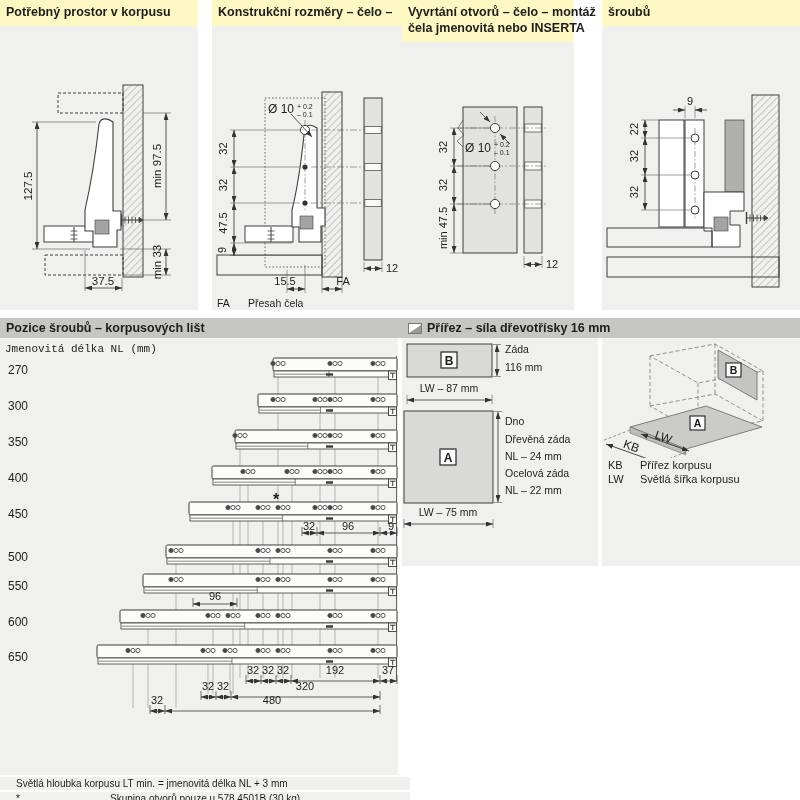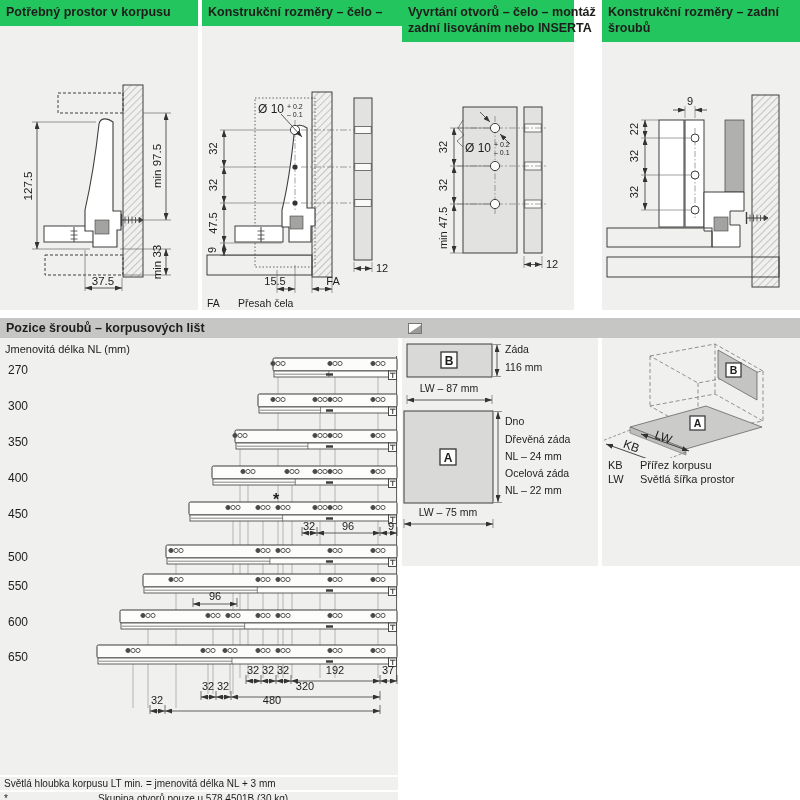--- a/index.html
+++ b/index.html
@@ -1,32 +1,32 @@
 <!DOCTYPE html>
 <html><head>
 <meta charset="utf-8">
 <style>
   html,body{margin:0;padding:0;}
   body{width:800px;height:800px;position:relative;background:#ffffff;
        font-family:"Liberation Sans",sans-serif;overflow:hidden;color:#1d1d1b;}
   .abs{position:absolute;}
   .panel{background:#f0f0ef;}
-  .ptitle{background:#22c55e;font-weight:bold;font-size:12.5px;line-height:16px;
+  .ptitle{background:#fef9c3;font-weight:bold;font-size:12.5px;line-height:16px;
           padding:4px 6px 6px 6px;color:#1d1d1b;}
   .ptitle div{white-space:nowrap;}
   .stitle{background:#c6c6c5;font-weight:bold;font-size:12.5px;height:20px;
           display:flex;align-items:center;gap:5px;padding:0 6px;white-space:nowrap;}
   .content{background:#f0f0ef;}
   .sub{font-size:11px;padding:3px 0 0 5px;}
   svg{display:block;}
   svg text{font-family:"Liberation Sans",sans-serif;fill:#1d1d1b;}
   .legend{font-size:11px;}
   .legend-row{display:flex;height:14px;line-height:14px;padding-left:6px;}
   .legend-row .lk{width:32px;}
-  .frow{background:#f0f0ef;font-size:10px;line-height:13px;height:13px;padding-left:4px;
+  .frow{background:#f0f0ef;font-size:10px;line-height:13px;height:13px;padding-left:16px;
         white-space:nowrap;}
   .frow .star{display:inline-block;width:94px;}
 </style>
 </head>
 <body>
 
 <svg class="abs" width="0" height="0" aria-hidden="true">
   <defs>
     <pattern id="hatch" width="5" height="5" patternUnits="userSpaceOnUse" patternTransform="rotate(45)">
       <line x1="0" y1="0" x2="0" y2="5" stroke="#a0a09f" stroke-width="1.1"></line>
@@ -80,21 +80,21 @@
       <line x1="166" y1="189" x2="166" y2="215" marker-start="url(#arr)" marker-end="url(#arr)"></line>
       <line x1="85" y1="228" x2="122" y2="228" marker-start="url(#arr)" marker-end="url(#arr)"></line>
     </g>
     <text transform="rotate(-90 32 126)" x="32" y="126" font-size="11.5" text-anchor="middle">127.5</text>
     <text transform="rotate(-90 161 106)" x="161" y="106" font-size="11.5" text-anchor="middle">min 97.5</text>
     <text transform="rotate(-90 161 202)" x="161" y="202" font-size="11.5" text-anchor="middle">min 33</text>
     <text x="103" y="225" font-size="11.5" text-anchor="middle">37.5</text>
   </svg>
 </div>
 
-<div class="abs panel" style="left:202px;top:0;width:204px;height:310px;">
+<div class="abs panel" style="left:212px;top:0;width:204px;height:310px;">
   <div class="ptitle">
     <div>Konstrukční rozměry – čelo –</div>
   </div>
   <svg class="abs" style="left:0;top:60px;" width="196" height="250" viewBox="0 0 196 250">
     <g stroke="#3f3f3e" fill="none" stroke-width="1">
       <rect x="53" y="38" width="60" height="169" stroke-dasharray="1.5 2" stroke-width="0.8"></rect>
       <rect x="110" y="32" width="20" height="185" fill="url(#hatch)"></rect>
       <rect x="152" y="38" width="18" height="162" fill="#e2e2e0"></rect>
       <rect x="152.8" y="66.5" width="16.4" height="7" fill="#fafaf9" stroke-width="0.7"></rect>
       <rect x="152.8" y="103.5" width="16.4" height="7" fill="#fafaf9" stroke-width="0.7"></rect>
@@ -153,21 +153,21 @@
     <text x="131" y="225" font-size="11" text-anchor="middle">FA</text>
     <text x="174" y="212" font-size="11">12</text>
     <text x="5" y="247" font-size="10.5">FA</text>
     <text x="36" y="247" font-size="10.5">Přesah čela</text>
   </svg>
 </div>
 
 <div class="abs panel" style="left:402px;top:0;width:172px;height:310px;">
   <div class="ptitle">
     <div>Vyvrtání otvorů – čelo – montáž</div>
-    <div>zadní lisováním nebo INSERTA</div>
+    <div>čela jmenovitá nebo INSERTA</div>
   </div>
   <svg class="abs" style="left:0;top:60px;" width="196" height="250" viewBox="0 0 196 250">
     <g stroke="#3f3f3e" fill="none" stroke-width="1">
       <rect x="61" y="47" width="54" height="146" fill="#e2e2e0"></rect>
       <rect x="122" y="47" width="18" height="146" fill="#e2e2e0"></rect>
       <rect x="122.8" y="64" width="16.4" height="8" fill="#fafaf9" stroke-width="0.7"></rect>
       <rect x="122.8" y="102" width="16.4" height="8" fill="#fafaf9" stroke-width="0.7"></rect>
       <rect x="122.8" y="140" width="16.4" height="8" fill="#fafaf9" stroke-width="0.7"></rect>
     </g>
     <g>
@@ -201,21 +201,20 @@
     <text x="92" y="95" font-size="7">– 0.1</text>
     <text transform="rotate(-90 45 87)" x="45" y="87" font-size="11" text-anchor="middle">32</text>
     <text transform="rotate(-90 45 125)" x="45" y="125" font-size="11" text-anchor="middle">32</text>
     <text transform="rotate(-90 45 168)" x="45" y="168" font-size="11" text-anchor="middle">min 47.5</text>
     <text x="144" y="208" font-size="11">12</text>
   </svg>
 </div>
 
 <div class="abs panel" style="left:602px;top:0;width:198px;height:310px;">
   <div class="ptitle">
-    <div>Konstrukční rozměry – zadní</div>
     <div>šroubů</div>
   </div>
   <svg class="abs" style="left:0;top:60px;" width="198" height="250" viewBox="0 0 198 250">
     <g stroke="#3f3f3e" fill="none" stroke-width="1">
       <rect x="150" y="35" width="27" height="192" fill="url(#hatch)"></rect>
       <rect x="57" y="60" width="25" height="107" fill="#ffffff"></rect>
       <rect x="83" y="60" width="19" height="107" fill="#ffffff"></rect>
       <rect x="123" y="60" width="19" height="72" fill="#b0b0af" stroke-width="0.7"></rect>
       <path d="M102,132 L102,171 L110,171 L110,187 L138,187 L138,165 L128,165 L128,151 L142,151 L142,132 Z" fill="#ffffff"></path>
       <rect x="112" y="157" width="14" height="14" fill="#a3a3a2" stroke-width="0.6"></rect>
@@ -570,29 +569,30 @@
       <line x1="150" y1="705" x2="150" y2="714" stroke="#3b3b3a" stroke-width="0.7"></line>
       <line x1="165" y1="705" x2="165" y2="714" stroke="#3b3b3a" stroke-width="0.7"></line>
       <line x1="380" y1="705" x2="380" y2="714" stroke="#3b3b3a" stroke-width="0.7"></line>
       <line x1="150" y1="711" x2="165" y2="711" stroke="#3b3b3a" stroke-width="0.8" marker-start="url(#arr)" marker-end="url(#arr)"></line>
       <line x1="165" y1="711" x2="380" y2="711" stroke="#3b3b3a" stroke-width="0.8" marker-start="url(#arr)" marker-end="url(#arr)"></line>
       <text x="157" y="704" font-size="11" text-anchor="middle" fill="#1d1d1b">32</text>
       <text x="272" y="704" font-size="11" text-anchor="middle" fill="#1d1d1b">480</text>
     </g>
     <text x="276" y="505" font-size="16" font-weight="bold" text-anchor="middle" fill="#1d1d1b">*</text>
   </svg>
-<div class="abs sub" style="left:0;top:340px;width:398px;">Jmenovitá délka NL (mm)</div>
+<div class="abs sub" style="left:0;top:340px;width:398px;font-family:Liberation Mono, monospace;">Jmenovitá délka NL (mm)</div>
 
 <div class="abs stitle" style="left:402px;top:318px;width:398px;">
   <span style="display:inline-flex;">
     <svg width="14" height="11" viewBox="0 0 14 11">
       <rect x="0.5" y="0.5" width="13" height="10" fill="#ffffff" stroke="#777"></rect>
       <path d="M1,10 L13,2 L13,10 Z" fill="#9a9a99"></path>
     </svg>
   </span>
+  <span>Přířez – síla dřevotřísky 16 mm</span>
 </div>
 
 <div class="abs content" style="left:402px;top:338px;width:196px;height:228px;">
   <svg class="abs" style="left:0;top:0;" width="196" height="228" viewBox="402 338 196 228">
     <rect x="407" y="344" width="85" height="33" fill="#d9d9d8" stroke="#3f3f3e"></rect>
     <rect x="441" y="352" width="16" height="16" fill="#ffffff" stroke="#333" stroke-width="1.3"></rect>
     <text x="449" y="364.5" font-size="12" font-weight="bold" text-anchor="middle">B</text>
     <line x1="493" y1="344.5" x2="501" y2="344.5" stroke="#555" stroke-width="0.6"></line>
     <line x1="493" y1="376.5" x2="501" y2="376.5" stroke="#555" stroke-width="0.6"></line>
     <line x1="497" y1="345" x2="497" y2="376" stroke="#333" stroke-width="0.8" marker-start="url(#arr)" marker-end="url(#arr)"></line>
@@ -644,21 +644,21 @@
     <line x1="606" y1="444" x2="662" y2="464" stroke="#333" stroke-width="0.9" marker-start="url(#arr)" marker-end="url(#arr)"></line>
     <text x="630" y="450" font-size="12" transform="rotate(20 630 450)" text-anchor="middle">KB</text>
   </svg>
   <div class="abs legend" style="left:0;top:120px;width:198px;">
     <div class="legend-row">
       <span class="lk">KB</span>
       <span>Přířez korpusu</span>
     </div>
     <div class="legend-row">
       <span class="lk">LW</span>
-      <span>Světlá šířka prostor</span>
+      <span>Světlá šířka korpusu</span>
     </div>
   </div>
 </div>
 
 <div class="abs frow" style="left:0;top:777px;width:394px;">Světlá hloubka korpusu LT min. = jmenovitá délka NL + 3 mm</div>
 <div class="abs frow" style="left:0;top:792px;width:394px;">
   <span class="star">*</span><span>Skupina otvorů pouze u 578.4501B (30 kg)</span>
 </div>
 
 </body></html>

